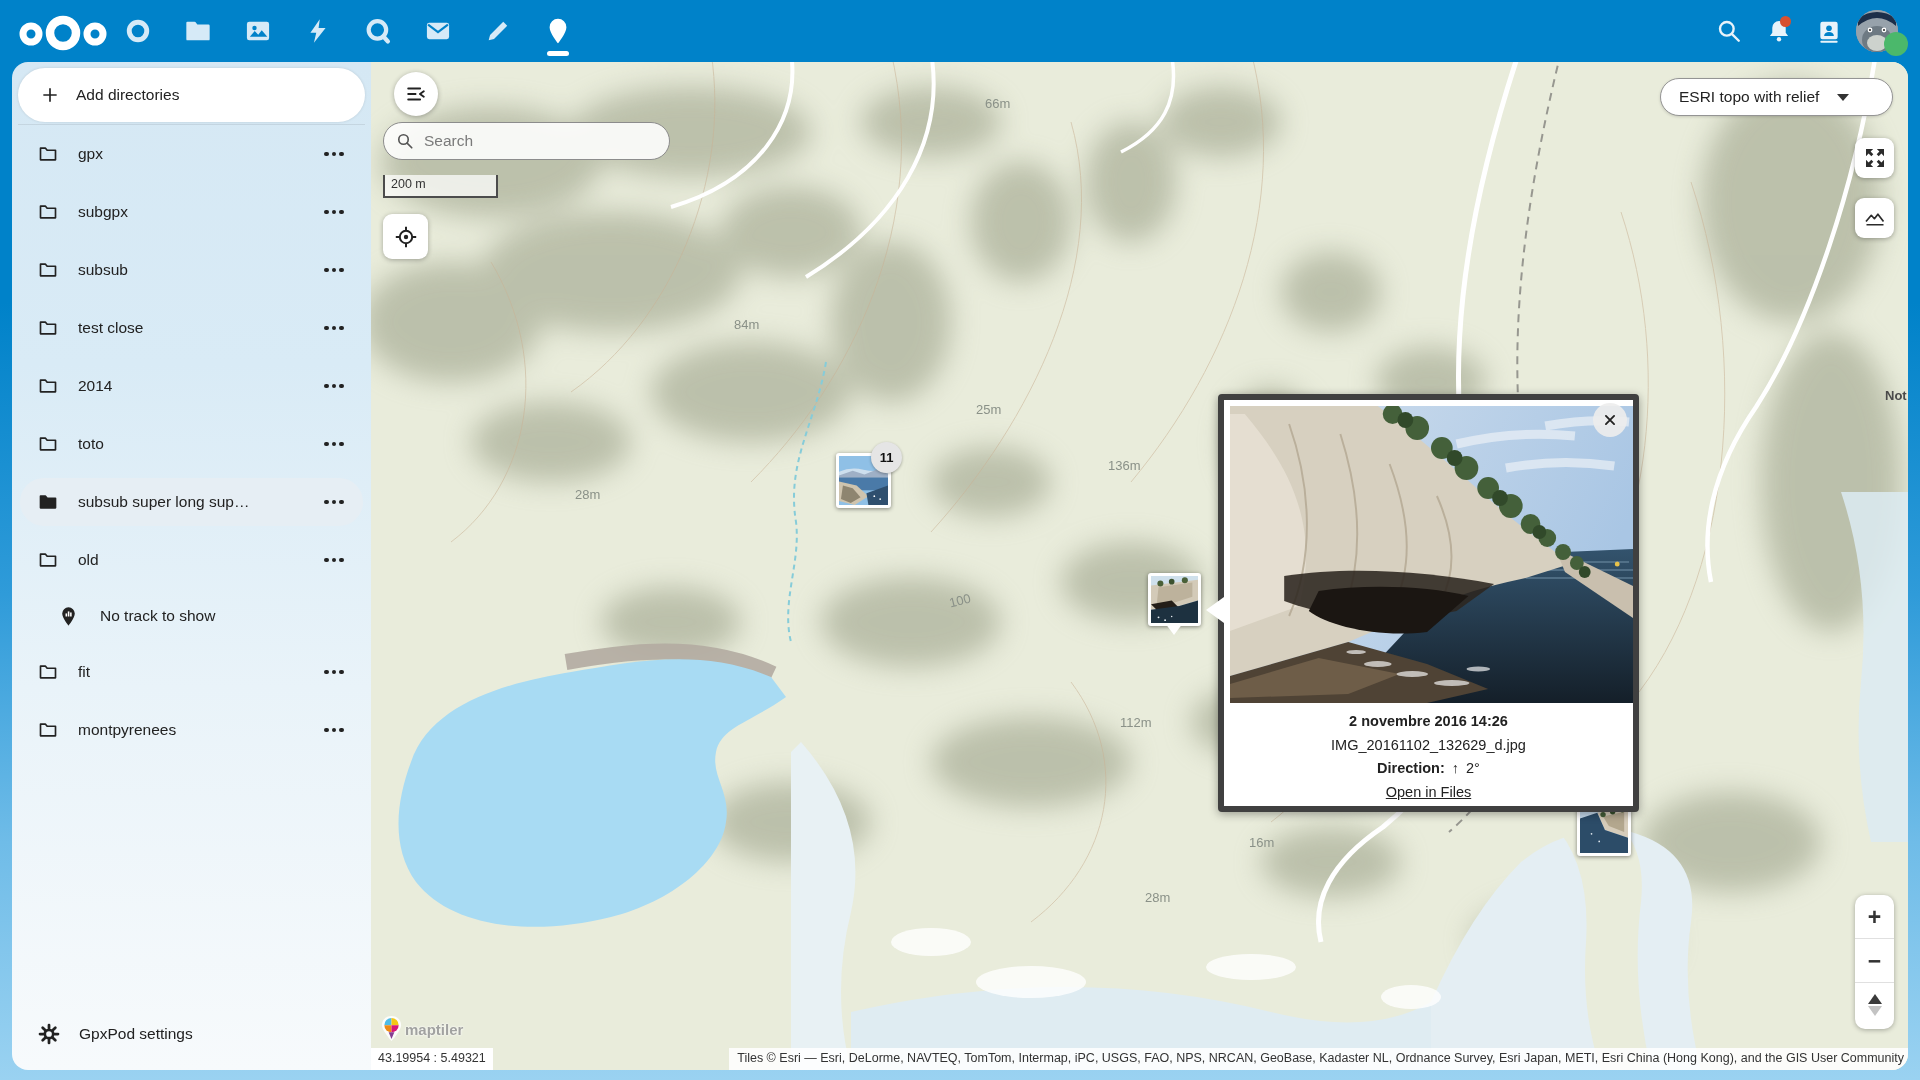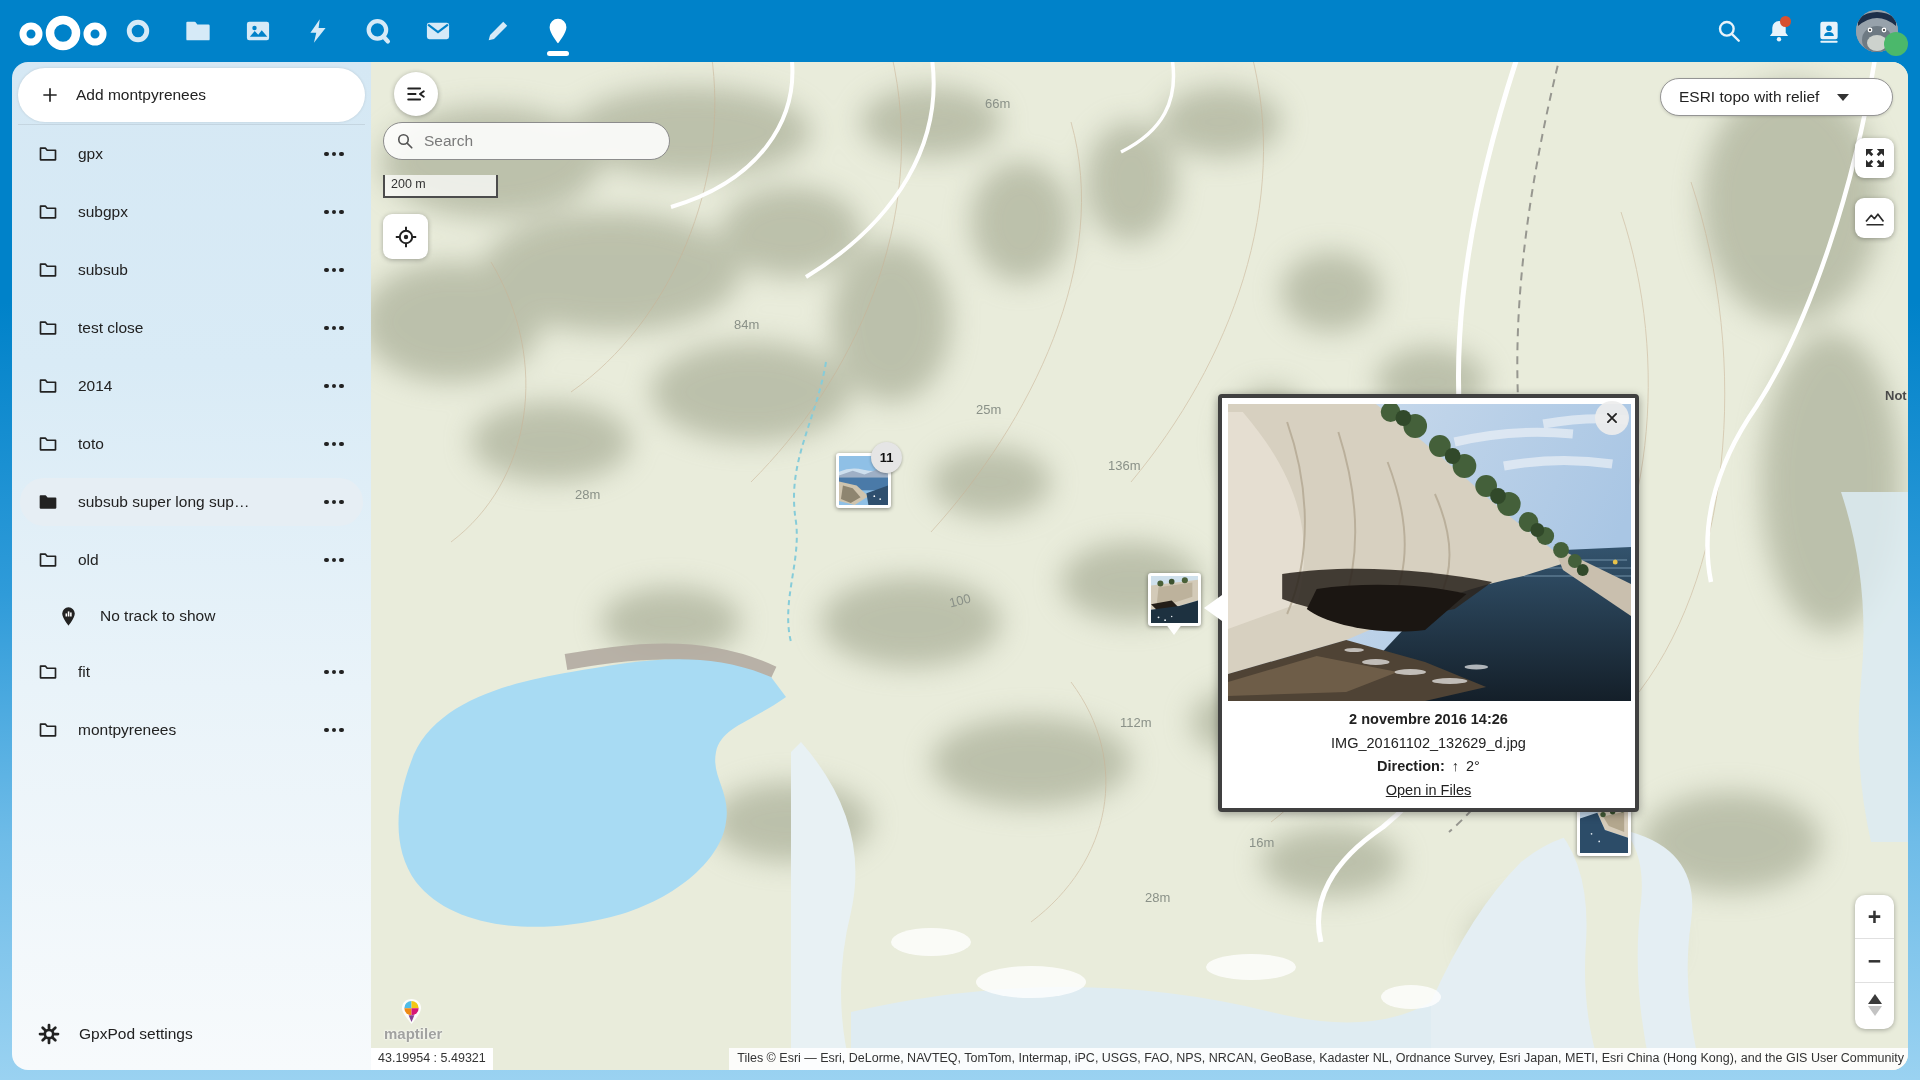--- a/index.html
+++ b/index.html
@@ -113,42 +113,42 @@
     box-shadow:0 1px 4px rgba(0,0,0,0.45); cursor:pointer; background:#fff; }
   .thumb svg { display:block; }
   .badge { position:absolute; width:31px; height:31px; border-radius:50%; background:#e5e5e5;
     box-shadow:0 1px 3px rgba(0,0,0,0.3); display:flex; align-items:center; justify-content:center;
     font-size:13px; font-weight:bold; color:#111; }
   .pointer-tip { position:absolute; width:0; height:0; border-left:9px solid transparent;
     border-right:9px solid transparent; border-top:12px solid #fff; }
 
   
   .photo-popup { position:absolute; left:847px; top:332px; width:421px; height:418px;
-    background:#fff; border:4px solid #404040; border-radius:4px;
+    background:#fff; border:6px solid #404040; border-radius:4px;
     box-shadow:0 2px 10px rgba(0,0,0,0.35); }
   .popup-tip { position:absolute; left:-18px; top:197px; width:0; height:0;
     border-top:13px solid transparent; border-bottom:13px solid transparent; border-right:18px solid #fff; }
   .popup-photo { position:absolute; left:6px; top:6px; width:403px; height:297px; overflow:hidden; }
   .popup-close { position:absolute; right:6px; top:3px; width:34px; height:34px; border-radius:50%;
     background:rgba(237,237,237,0.92); border:none; cursor:pointer;
     display:flex; align-items:center; justify-content:center; }
   .popup-close svg { width:14px; height:14px; color:#222; }
   .popup-text { position:absolute; left:0; top:310px; width:100%; text-align:center; }
   .popup-text .pline { font-size:14.5px; color:#222; line-height:23.5px; }
   .pdate { font-weight:bold; }
   .pdirection b { font-weight:bold; }
   .parrow { font-weight:bold; display:inline-block; margin:0 3px; }
   .popen a { color:#222; text-decoration:underline; cursor:pointer; font-size:14.5px; }
 
   
   .coordbox { position:absolute; left:0; bottom:0; height:22px; background:#fff; padding:3px 7px 0 7px;
     font-size:12.5px; color:#333; }
   .attribution { position:absolute; right:0; bottom:0; height:22px; background:rgba(255,255,255,0.85);
     padding:3px 4px 0 8px; font-size:12.5px; color:#333; white-space:nowrap; max-width:1350px; overflow:hidden; }
-  .maptiler { position:absolute; left:10px; bottom:28px; display:flex; align-items:center; opacity:0.9;flex-direction:column; }
+  .maptiler { position:absolute; left:10px; bottom:28px; display:flex; align-items:center; opacity:0.9; }
   .maptiler svg { width:21px; height:26px; }
   .maptiler span { font-size:15px; font-weight:bold; color:#9a9a9a; margin-left:3px;
     text-shadow:0 0 2px #fff,0 0 2px #fff; }
 </style>
 </head>
 <body>
 
 <svg width="0" height="0" style="position:absolute">
   <defs>
     <symbol id="i-folder" viewBox="0 0 24 24">
@@ -324,21 +324,21 @@
   </div>
 </div>
 
 <div id="content">
 
   <aside id="sidebar">
     <button class="add-pill">
       <svg>
           <use href="#i-plus"></use>
         </svg>
-      <span>Add montpyrenees</span>
+      <span>Add directories</span>
     </button>
     <div class="sb-divider"></div>
 
     <div class="dirlist">
       <div class="dirrow">
         <svg class="fico">
             <use href="#i-folder"></use>
           </svg>
         <span class="dlabel">gpx</span>
         <button class="dotsbtn">

